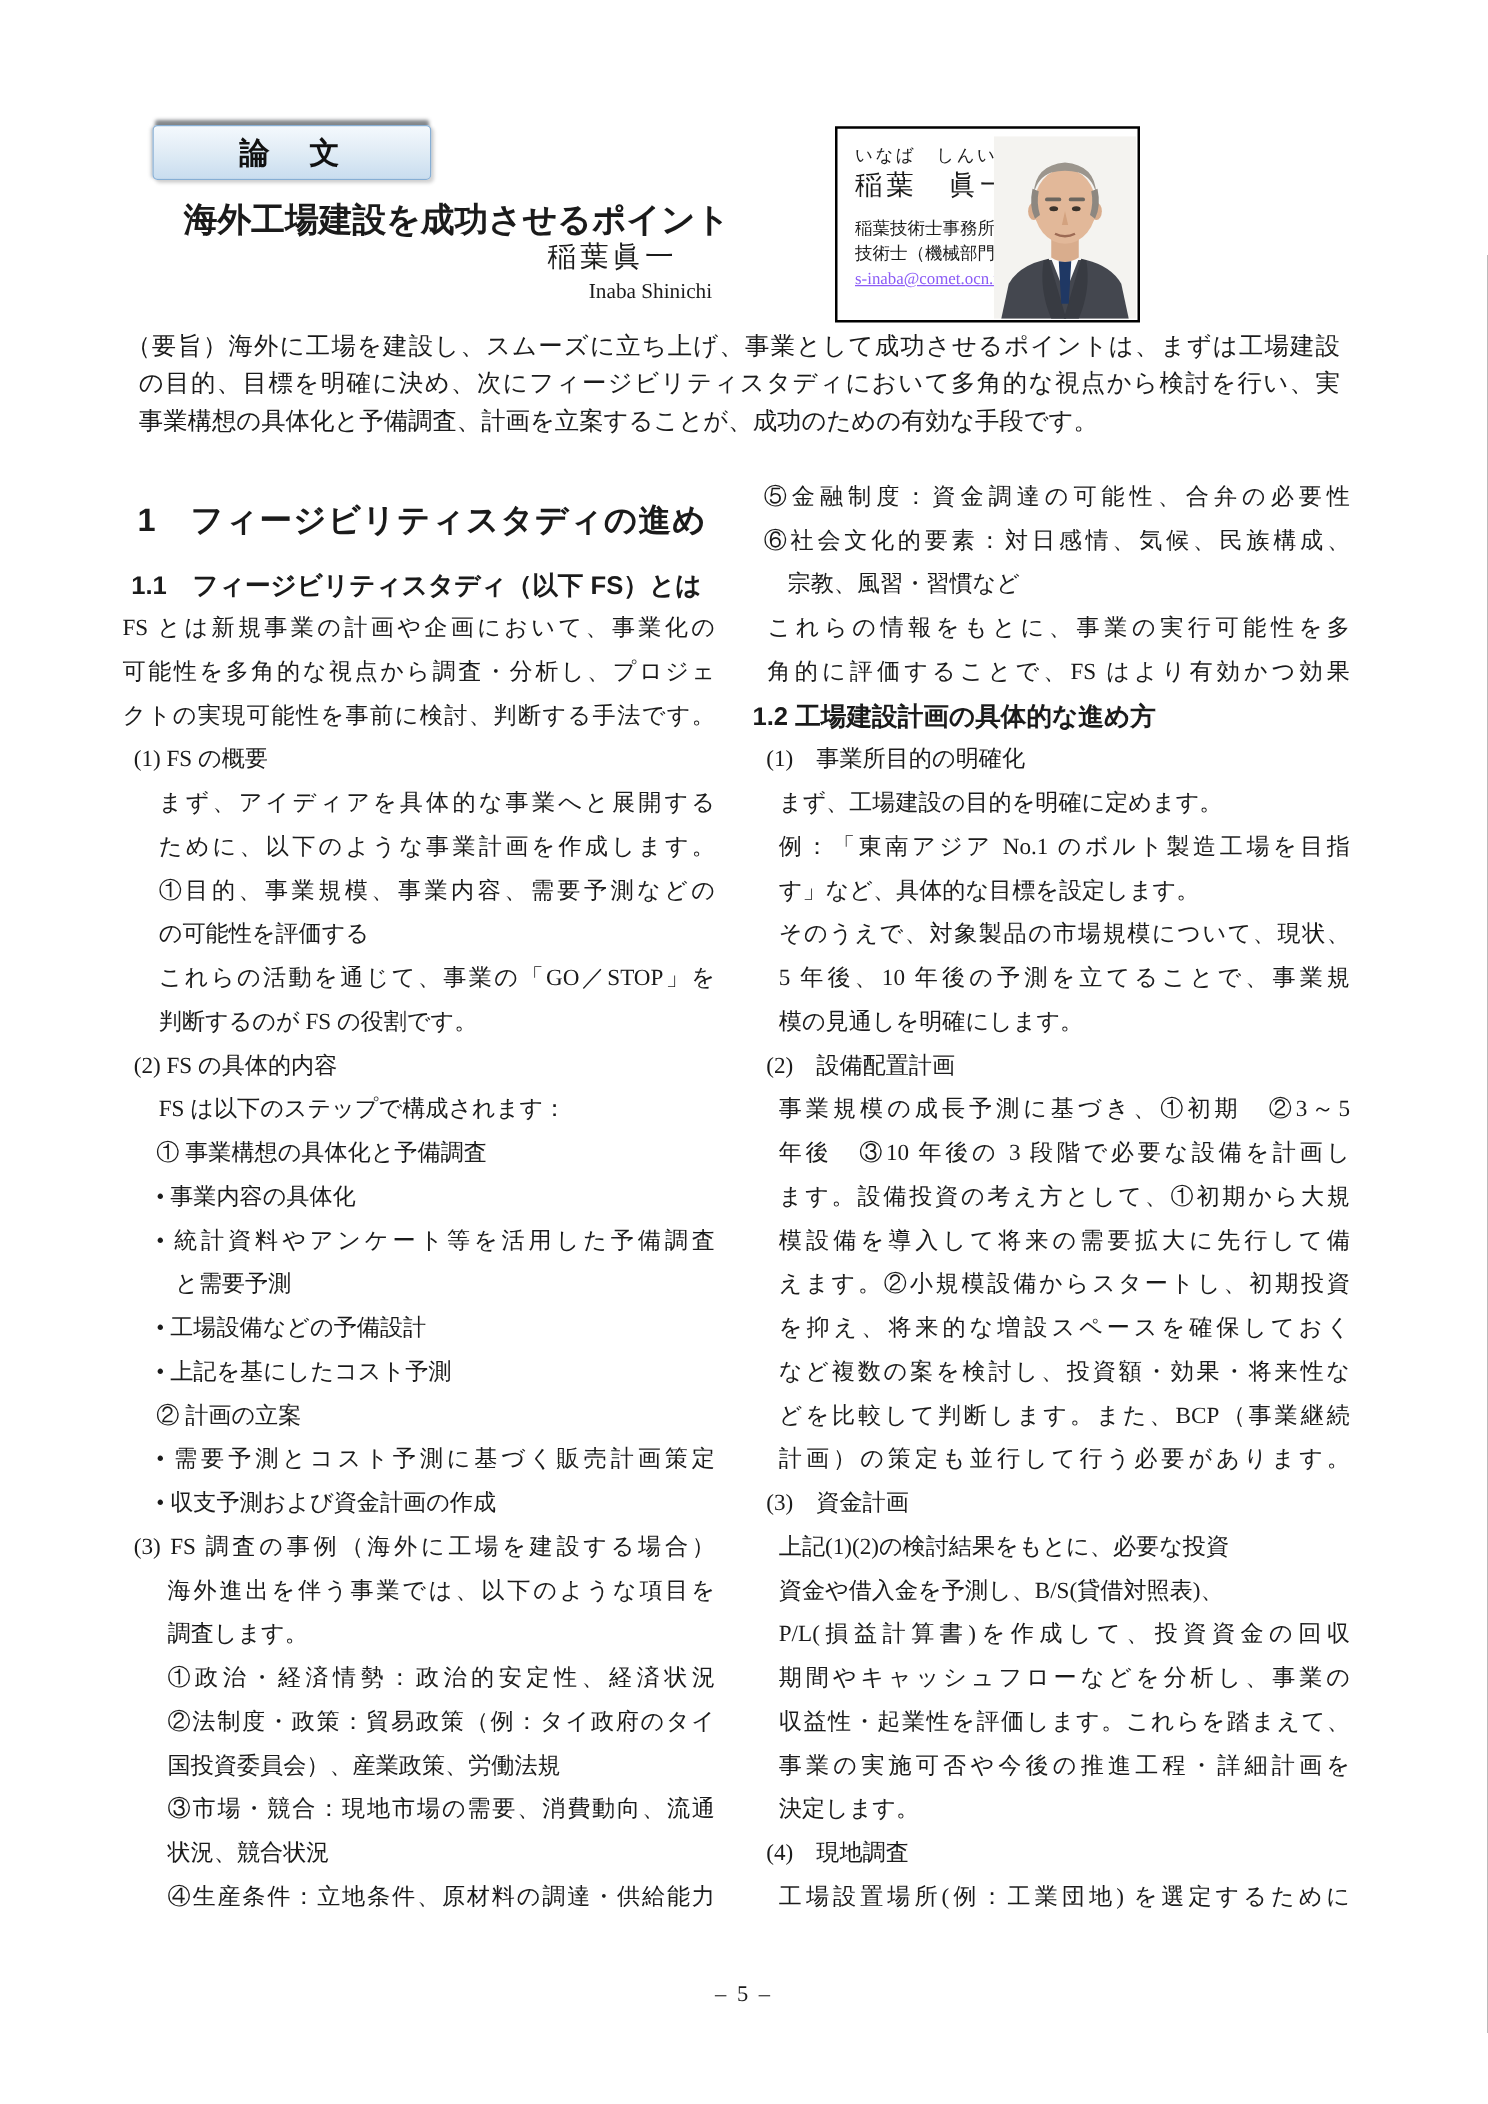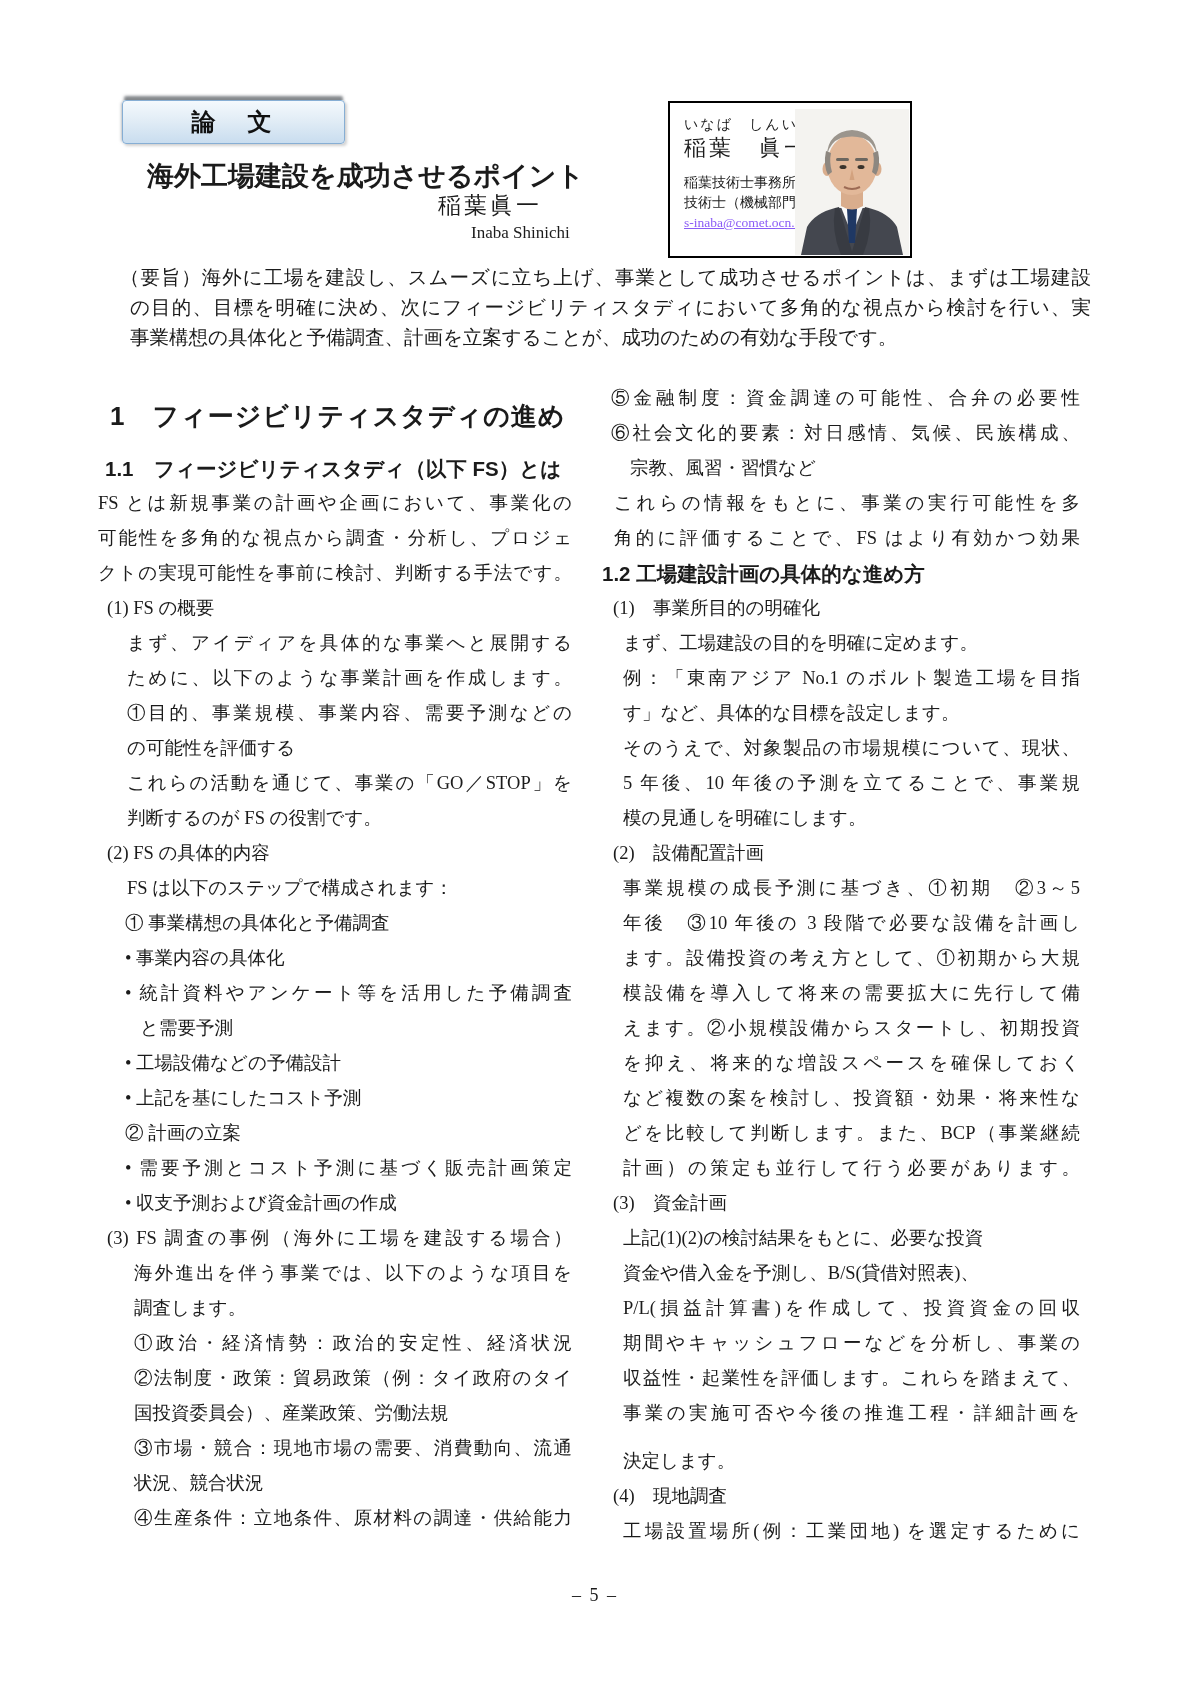--- a/index.html
+++ b/index.html
@@ -28,21 +28,21 @@
   .author-box .abline{position:absolute;left:14px;white-space:nowrap;}
   .ab-kana{top:13px;font-size:14px;letter-spacing:2px;}
   .ab-name{top:30px;font-size:22px;letter-spacing:3px;}
   .ab-office{top:71px;font-size:14px;}
   .ab-qual{top:91px;font-size:14px;}
   .ab-email{top:112px;font-size:13.5px;}
   .ab-email a{color:#8b5cf6;text-decoration:underline;}
   .ab-photo{position:absolute;right:1px;bottom:1px;width:114px;height:146px;}
 
   
-  .abstract{position:absolute;left:120px;top:263px;width:971px;}
+  .abstract{position:absolute;left:101px;top:263px;width:971px;}
   .abstract .al{font-size:19.5px;line-height:30px;height:30px;overflow:hidden;}
 
   
   .col{position:absolute;}
   .col-left{left:98px;top:398px;width:474px;}
   .col-right{left:598px;top:381px;width:482px;}
   .ln{font-size:18.5px;line-height:35px;height:35px;overflow:hidden;}
   .ln.h1{font-family:"Liberation Sans","DejaVu Sans",sans-serif;font-weight:bold;
          font-size:26px;line-height:36px;height:36px;margin-bottom:17px;letter-spacing:1px;}
   .ln.h2{font-family:"Liberation Sans","DejaVu Sans",sans-serif;font-weight:bold;
@@ -161,20 +161,20 @@
       <div class="ln j" style="padding-left: 25px;">など複数の案を検討し、投資額・効果・将来性な</div>
       <div class="ln j" style="padding-left: 25px;">どを比較して判断します。また、BCP（事業継続</div>
       <div class="ln j" style="padding-left: 25px;">計画）の策定も並行して行う必要があります。</div>
       <div class="ln" style="padding-left: 15px;">(3)　資金計画</div>
       <div class="ln" style="padding-left: 25px;">上記(1)(2)の検討結果をもとに、必要な投資</div>
       <div class="ln" style="padding-left: 25px;">資金や借入金を予測し、B/S(貸借対照表)、</div>
       <div class="ln j" style="padding-left: 25px;">P/L(損益計算書)を作成して、投資資金の回収</div>
       <div class="ln j" style="padding-left: 25px;">期間やキャッシュフローなどを分析し、事業の</div>
       <div class="ln j" style="padding-left: 25px;">収益性・起業性を評価します。これらを踏まえて、</div>
       <div class="ln j" style="padding-left: 25px;">事業の実施可否や今後の推進工程・詳細計画を</div>
-      <div class="ln" style="padding-left: 25px; margin-top: 13px;">決定します。</div>
+      <div class="ln" style="padding-left: 25px;">決定します。</div>
       <div class="ln" style="padding-left: 15px;">(4)　現地調査</div>
       <div class="ln j" style="padding-left: 25px;">工場設置場所(例：工業団地) を選定するために</div>
     </div>
 
   <div class="footer">– 5 –</div>
 
 </div>
 
 </body></html>

